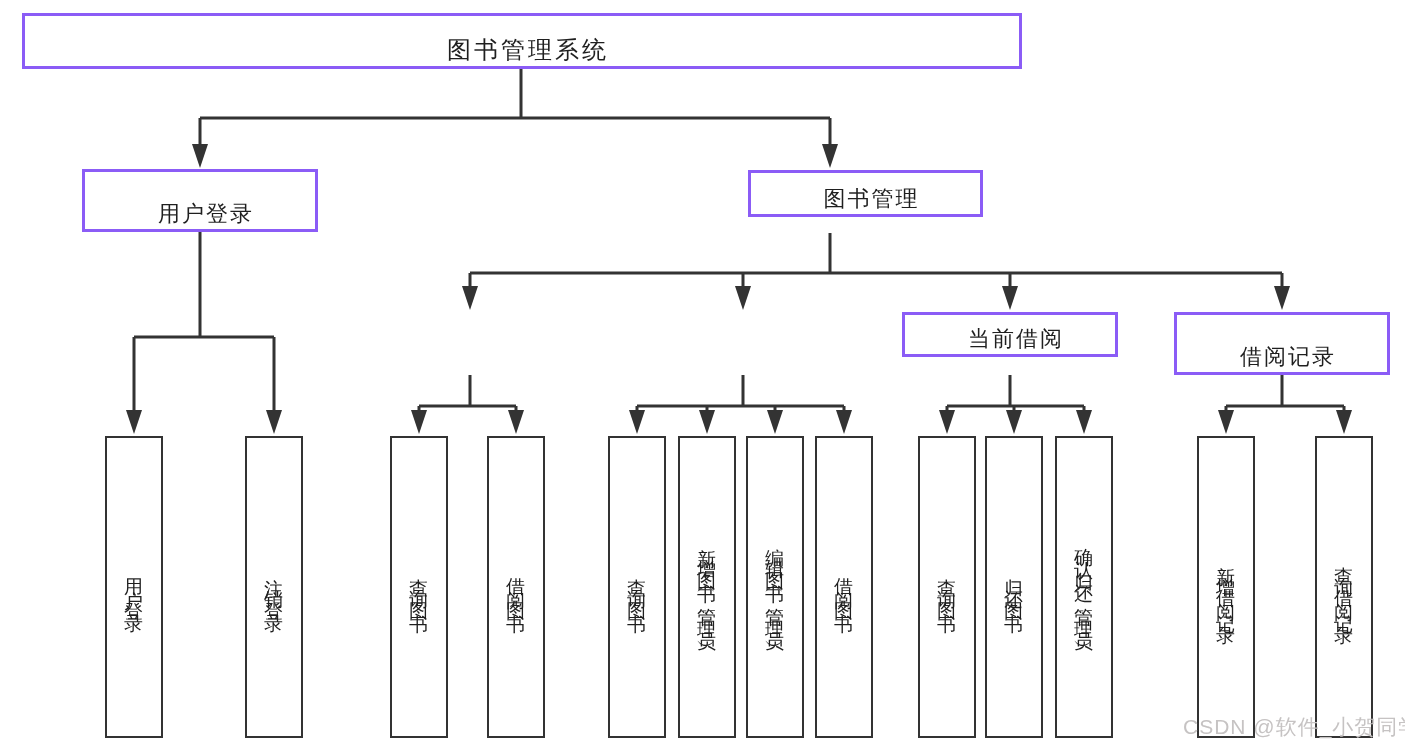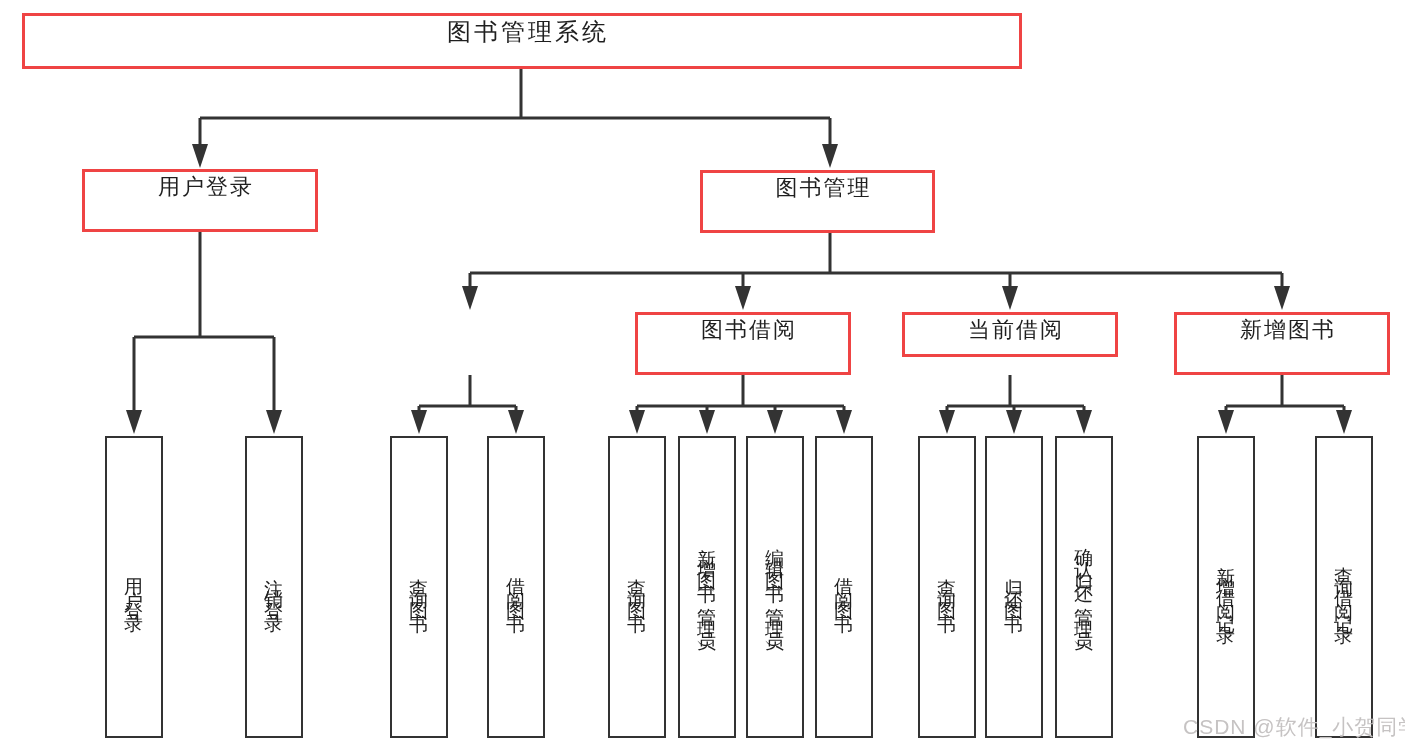--- a/index.html
+++ b/index.html
@@ -5,21 +5,21 @@
   html,body { margin:0; padding:0; background:#ffffff; }
   .canvas {
     position:relative; width:1405px; height:747px; background:#ffffff;
     font-family:"Liberation Sans","DejaVu Sans",sans-serif; color:#1f1f1f; overflow:hidden;
   }
   .connectors { position:absolute; left:0; top:0; width:1405px; height:747px; }
   .cline { stroke:#333333; stroke-width:3; fill:none; }
   .arrow { fill:#333333; }
   .hbox {
     position:absolute; box-sizing:border-box; background:#ffffff;
-    border:3px solid #ef4444; display:flex; align-items:flex-start; justify-content:center;
+    border:3px solid #8b5cf6; display:flex; align-items:flex-end; justify-content:center;
     font-size:22px; letter-spacing:2px; white-space:nowrap;padding-left:12px;
   }
   .root-label { font-size:24px; letter-spacing:3px; }
   .vbox {
     position:absolute; box-sizing:border-box; background:#ffffff;
     border:2px solid #333333; display:flex; align-items:center; justify-content:center;
     top:436px; height:302px; width:58px;
   }
   .vlbl {
     writing-mode:vertical-rl; text-orientation:mixed;
@@ -65,32 +65,29 @@
     <polygon class="arrow" points="1336,410 1352,410 1344,434"></polygon>
   </svg>
 
   <div class="hbox" style="left:22px;top:13px;width:1000px;height:56px">
     <span class="root-label">图书管理系统</span>
   </div>
 
   <div class="hbox" style="left:82px;top:169px;width:236px;height:63px">
     <span>用户登录</span>
   </div>
-  <div class="hbox" style="left:700px;top:170px;width:235px;height:63px">
+  <div class="hbox" style="left:748px;top:170px;width:235px;height:47px">
     <span>图书管理</span>
   </div>
 
-  <div class="hbox" style="left:635px;top:312px;width:216px;height:63px">
-    <span>图书借阅</span>
-  </div>
   <div class="hbox" style="left:902px;top:312px;width:216px;height:45px">
     <span>当前借阅</span>
   </div>
   <div class="hbox" style="left:1174px;top:312px;width:216px;height:63px">
-    <span>新增图书</span>
+    <span>借阅记录</span>
   </div>
 
   <div class="vbox" style="left:105px">
     <span class="vlbl">用户登录</span>
   </div>
   <div class="vbox" style="left:245px">
     <span class="vlbl">注销登录</span>
   </div>
 
   <div class="vbox" style="left:390px">

